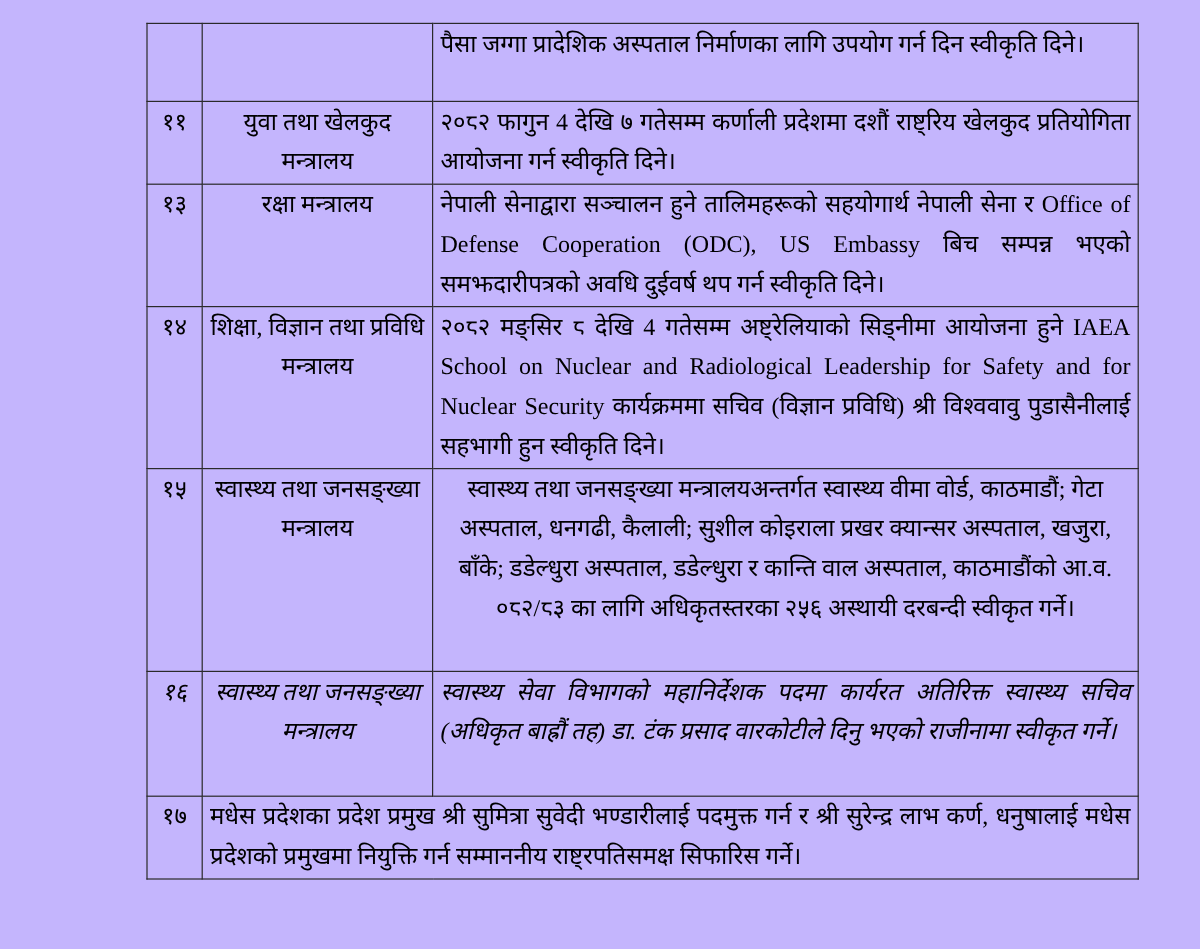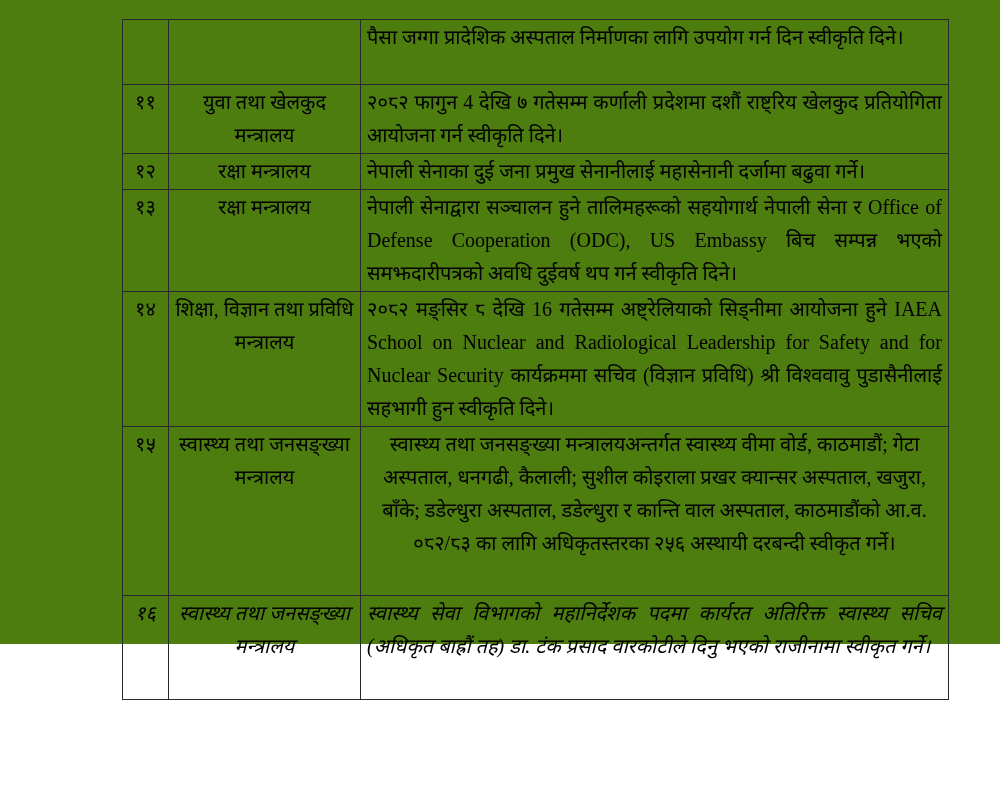--- a/index.html
+++ b/index.html
@@ -8,22 +8,22 @@
     width: 1000px;
     height: 791px;
     background: #ffffff;
     overflow: hidden;
     font-family: "Liberation Serif", "DejaVu Serif", serif;
     color: #000000;
   }
   .page {
     position: relative;
     width: 1000px;
-    height: 644px;
-    background: #4d7c0f;
+    height: 791px;
+    background: #c4b5fd;
   }
   table.decisions {
     position: absolute;
     left: 122px;
     top: 19px;
     width: 826px;
     border-collapse: collapse;
     table-layout: fixed;
     font-size: 20px;
     line-height: 33px;
@@ -74,40 +74,39 @@
       <tr class="r0">
         <td class="num"></td>
         <td class="min"></td>
         <td class="dec">पैसा जग्गा प्रादेशिक अस्पताल निर्माणका लागि उपयोग गर्न दिन स्वीकृति दिने।</td>
       </tr>
       <tr class="r1">
         <td class="num">११</td>
         <td class="min">युवा तथा खेलकुद मन्त्रालय</td>
         <td class="dec">२०८२ फागुन 4 देखि ७ गतेसम्म कर्णाली प्रदेशमा दशौं राष्ट्रिय खेलकुद प्रतियोगिता आयोजना गर्न स्वीकृति दिने।</td>
       </tr>
-      <tr class="r2">
-        <td class="num">१२</td>
-        <td class="min">रक्षा मन्त्रालय</td>
-        <td class="dec">नेपाली सेनाका दुई जना प्रमुख सेनानीलाई महासेनानी दर्जामा बढुवा गर्ने।</td>
-      </tr>
       <tr class="r3">
         <td class="num">१३</td>
         <td class="min">रक्षा मन्त्रालय</td>
         <td class="dec">नेपाली सेनाद्वारा सञ्चालन हुने तालिमहरूको सहयोगार्थ नेपाली सेना र Office of Defense Cooperation (ODC), US Embassy बिच सम्पन्न भएको समझदारीपत्रको अवधि दुईवर्ष थप गर्न स्वीकृति दिने।</td>
       </tr>
       <tr class="r4">
         <td class="num">१४</td>
         <td class="min">शिक्षा, विज्ञान तथा प्रविधि मन्त्रालय</td>
-        <td class="dec">२०८२ मङ्सिर ८ देखि 16 गतेसम्म अष्ट्रेलियाको सिड्नीमा आयोजना हुने IAEA School on Nuclear and Radiological Leadership for Safety and for Nuclear Security कार्यक्रममा सचिव (विज्ञान प्रविधि) श्री विश्ववावु पुडासैनीलाई सहभागी हुन स्वीकृति दिने।</td>
+        <td class="dec">२०८२ मङ्सिर ८ देखि 4 गतेसम्म अष्ट्रेलियाको सिड्नीमा आयोजना हुने IAEA School on Nuclear and Radiological Leadership for Safety and for Nuclear Security कार्यक्रममा सचिव (विज्ञान प्रविधि) श्री विश्ववावु पुडासैनीलाई सहभागी हुन स्वीकृति दिने।</td>
       </tr>
       <tr class="r5">
         <td class="num">१५</td>
         <td class="min">स्वास्थ्य तथा जनसङ्ख्या मन्त्रालय</td>
         <td class="dec">स्वास्थ्य तथा जनसङ्ख्या मन्त्रालयअन्तर्गत स्वास्थ्य वीमा वोर्ड, काठमाडौं; गेटा अस्पताल, धनगढी, कैलाली; सुशील कोइराला प्रखर क्यान्सर अस्पताल, खजुरा, बाँके; डडेल्धुरा अस्पताल, डडेल्धुरा र कान्ति वाल अस्पताल, काठमाडौंको आ.व. ०८२/८३ का लागि अधिकृतस्तरका २५६ अस्थायी दरबन्दी स्वीकृत गर्ने।</td>
       </tr>
       <tr class="r6">
         <td class="num">१६</td>
         <td class="min">स्वास्थ्य तथा जनसङ्ख्या मन्त्रालय</td>
         <td class="dec">स्वास्थ्य सेवा विभागको महानिर्देशक पदमा कार्यरत अतिरिक्त स्वास्थ्य सचिव (अधिकृत बाह्रौं तह) डा. टंक प्रसाद वारकोटीले दिनु भएको राजीनामा स्वीकृत गर्ने।</td>
       </tr>
+      <tr class="r7">
+        <td class="num">१७</td>
+        <td class="dec" colspan="2">मधेस प्रदेशका प्रदेश प्रमुख श्री सुमित्रा सुवेदी भण्डारीलाई पदमुक्त गर्न र श्री सुरेन्द्र लाभ कर्ण, धनुषालाई मधेस प्रदेशको प्रमुखमा नियुक्ति गर्न सम्माननीय राष्ट्रपतिसमक्ष सिफारिस गर्ने।</td>
+      </tr>
     </tbody>
   </table>
 </div>
 
 </body></html>

